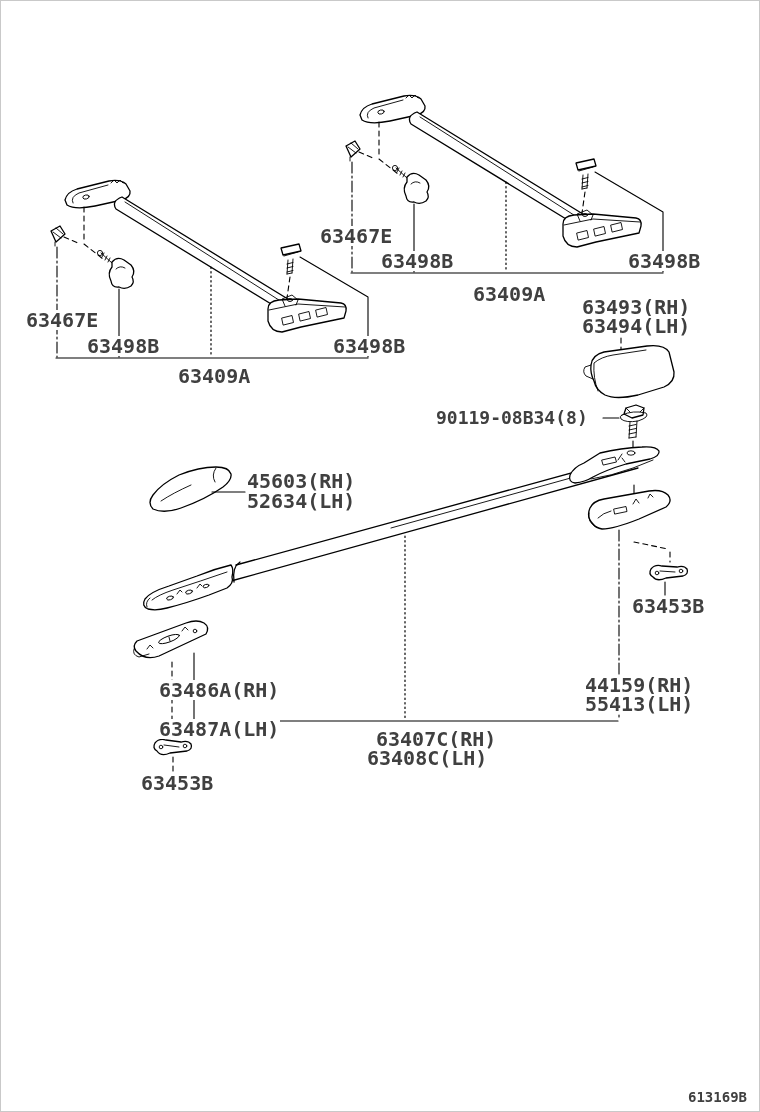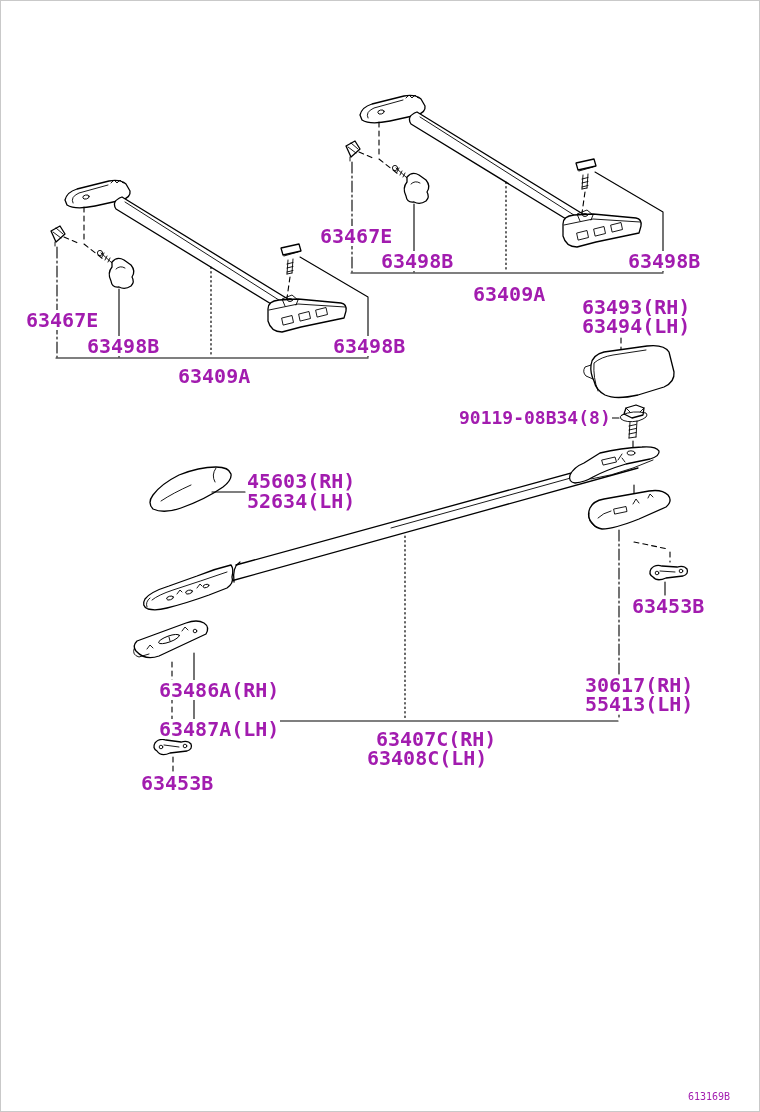--- a/index.html
+++ b/index.html
@@ -16,25 +16,25 @@
   #lineart *{stroke:#000;fill:none;stroke-width:1.3;stroke-linecap:round;stroke-linejoin:round;}
   #lineart .fw{fill:#fff;}
   #lineart .d1{stroke-dasharray:5 4;stroke-width:1.1;}   
   #lineart .d2{stroke-dasharray:11 3 2 3;stroke-width:1.1;} 
   #lineart .d3{stroke-dasharray:1.5 3;stroke-width:1.2;} 
   #lineart .ld{stroke-width:1.1;}                        
   #lineart .thin{stroke-width:0.9;}
   .lbl{
     position:absolute;
     font-weight:bold;font-size:20px;line-height:20px;
-    color:#a21caf;background:#fff;padding:0 1px;
+    color:#404040;background:#fff;padding:0 1px;
     white-space:nowrap;letter-spacing:0;
   }
   .lbl.small{font-size:18px;line-height:18px;}
-  .lbl.footer{font-size:10px;line-height:14px;font-weight:normal;background:transparent;}
+  .lbl.footer{font-size:14px;line-height:14px;font-weight:bold;background:transparent;}
 </style>
 </head>
 <body>
 
 <div id="canvas">
 
   <svg id="lineart" width="760" height="1112" viewBox="0 0 760 1112">
     <defs>
 
       <g id="xbar">
@@ -172,31 +172,31 @@
   <div class="lbl" style="left:176px;top:365px">63409A</div>
 
   <div class="lbl" style="left:318px;top:225px">63467E</div>
   <div class="lbl" style="left:379px;top:250px">63498B</div>
   <div class="lbl" style="left:626px;top:250px">63498B</div>
   <div class="lbl" style="left:471px;top:283px">63409A</div>
 
   <div class="lbl" style="left:580px;top:296px">63493(RH)</div>
   <div class="lbl" style="left:580px;top:315px">63494(LH)</div>
 
-  <div class="lbl small" style="left:457px;top:408px">90119-08B34(8)</div>
+  <div class="lbl small" style="left:434px;top:408px">90119-08B34(8)</div>
 
   <div class="lbl" style="left:245px;top:470px">45603(RH)</div>
   <div class="lbl" style="left:245px;top:490px">52634(LH)</div>
 
   <div class="lbl" style="left:630px;top:595px">63453B</div>
 
   <div class="lbl" style="left:157px;top:679px">63486A(RH)</div>
   <div class="lbl" style="left:157px;top:718px">63487A(LH)</div>
 
-  <div class="lbl" style="left:583px;top:674px">30617(RH)</div>
+  <div class="lbl" style="left:583px;top:674px">44159(RH)</div>
   <div class="lbl" style="left:583px;top:693px">55413(LH)</div>
 
   <div class="lbl" style="left:374px;top:728px">63407C(RH)</div>
   <div class="lbl" style="left:365px;top:747px">63408C(LH)</div>
 
   <div class="lbl" style="left:139px;top:772px">63453B</div>
 
   <div class="lbl footer" style="left:686px;top:1089px">613169B</div>
 
 </div>

